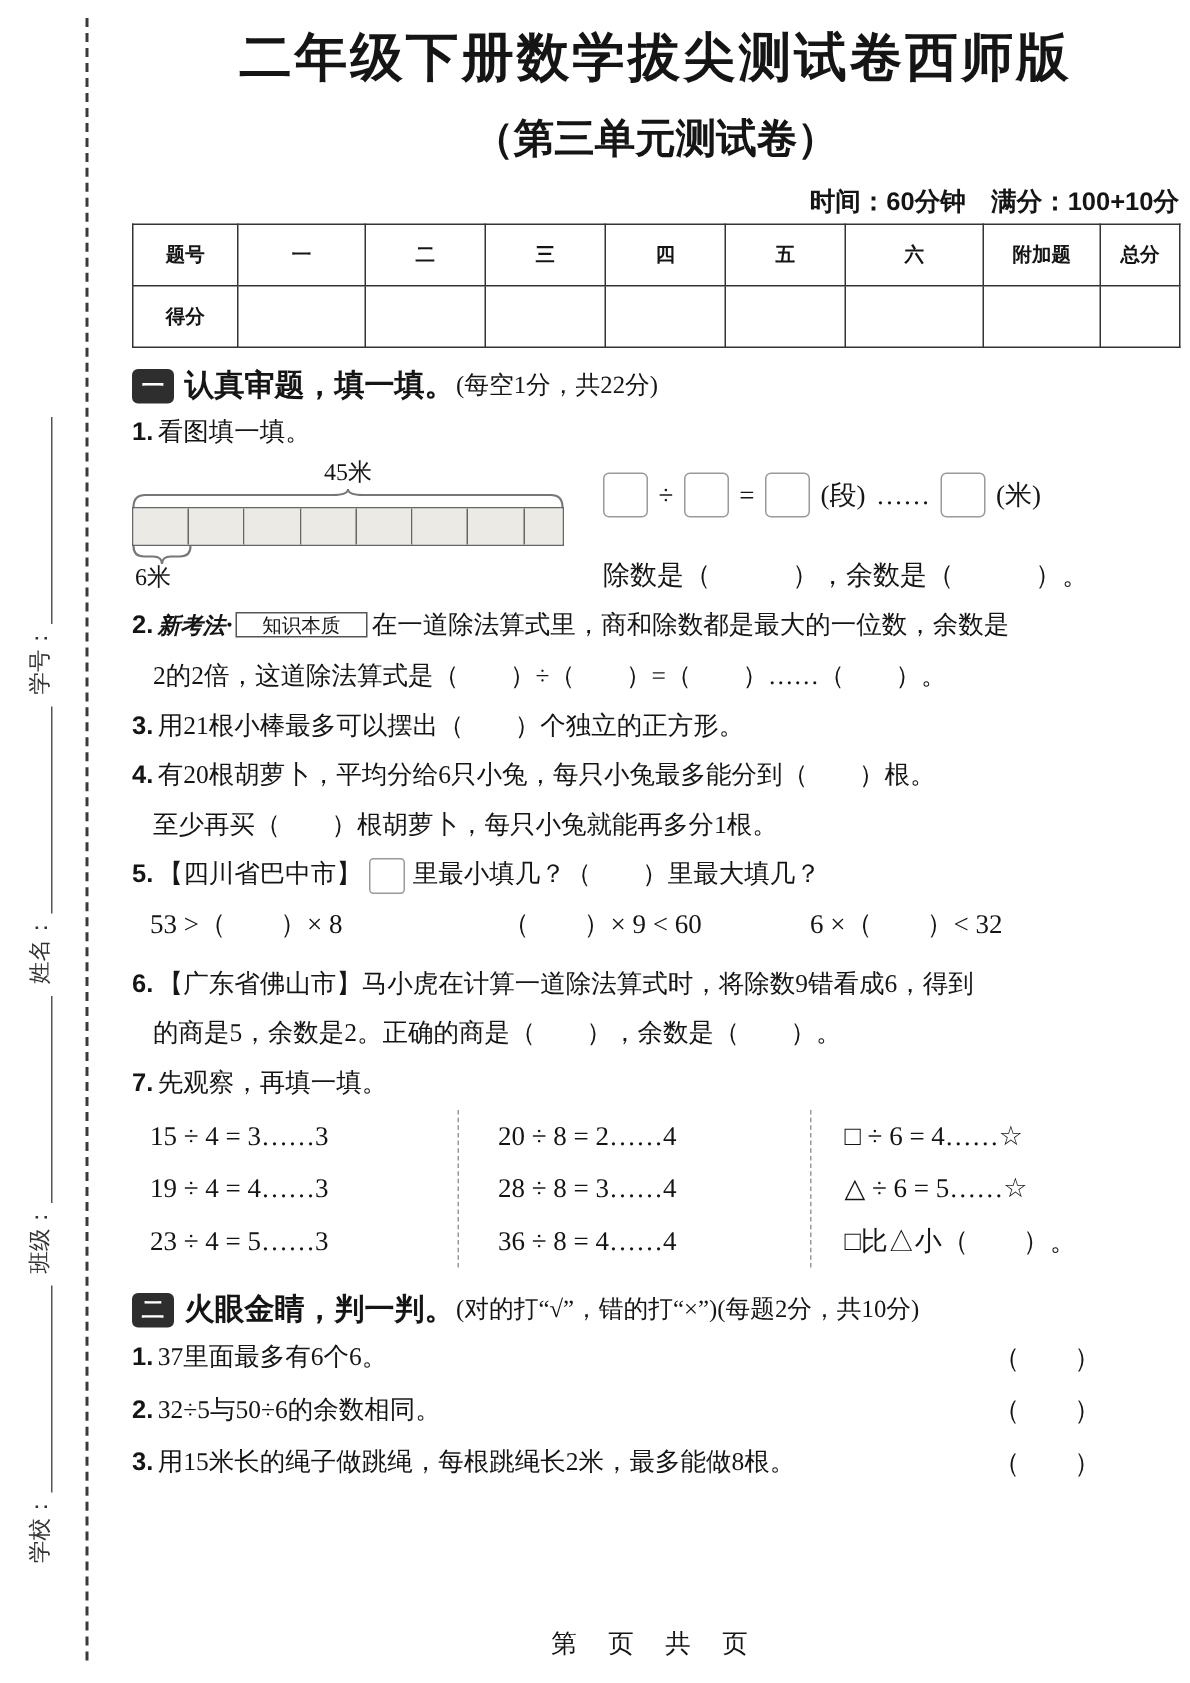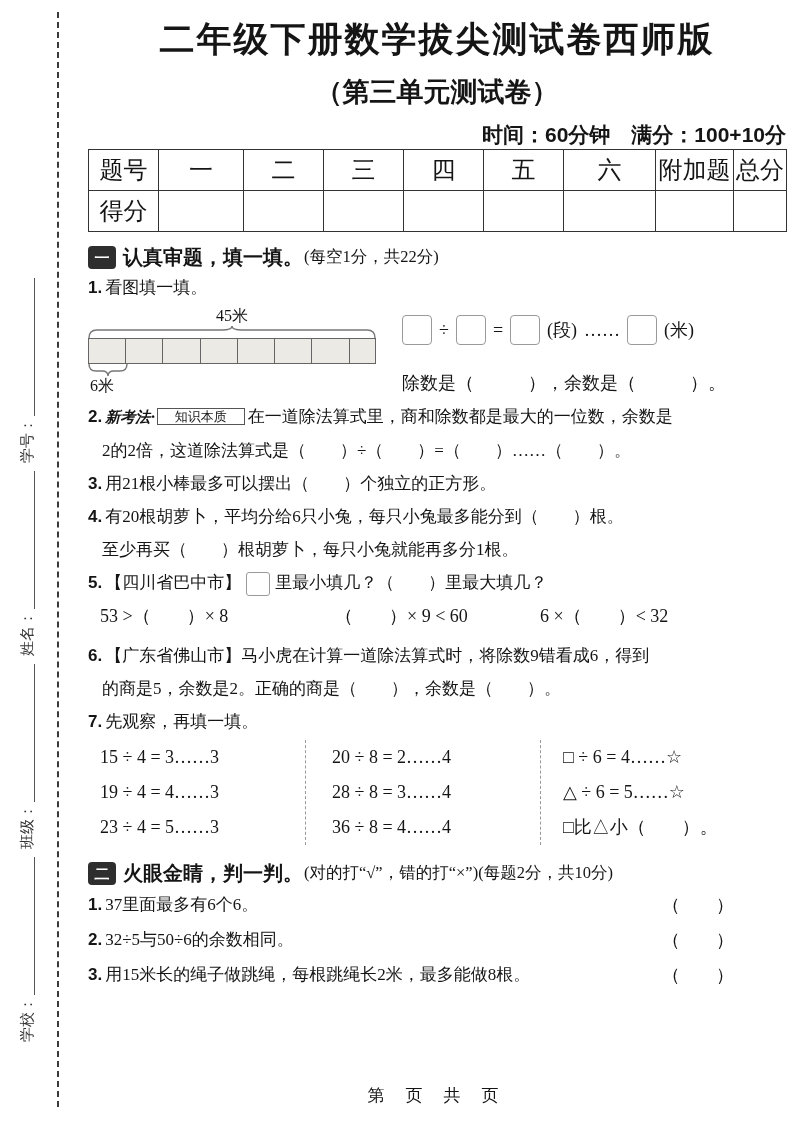--- a/index.html
+++ b/index.html
@@ -20,25 +20,25 @@
   .mlabel { white-space:nowrap; line-height:22px; }
   .mline { display:inline-block; width:138px; height:16px; border-bottom:1.5px solid #555; margin:0 8px 3px 2px; }
 
   .content { position:absolute; left:88px; top:16px; width:698px; }
 
   .title { text-align:center; font-family:"Liberation Sans", sans-serif;
     font-weight:bold; font-size:35px; letter-spacing:2px; line-height:46px; }
   .subtitle { text-align:center; font-family:"Liberation Sans", sans-serif;
     font-weight:bold; font-size:27px; margin-top:12px; line-height:36px; }
   .meta { text-align:right; font-family:"Liberation Sans", sans-serif;
-    font-weight:bold; font-size:21px; margin-top:14px; margin-bottom:3px; line-height:22px; }
+    font-weight:bold; font-size:17px; margin-top:14px; margin-bottom:3px; line-height:22px; }
 
   table.score { border-collapse:collapse; width:100%; table-layout:fixed; margin-top:2px; }
   table.score td { border:1.6px solid #333; height:41px; text-align:center;
-    font-family:"Liberation Sans", sans-serif; font-weight:normal; font-size:24px; }
+    font-family:"Liberation Sans", sans-serif; font-weight:bold; font-size:13px; }
 
   .sec { display:flex; align-items:center; margin-top:11px; line-height:28px; }
   .sec-badge { flex:0 0 auto; background:#2e2e2e; color:#fff; min-width:28px; height:23px;
     border-radius:4px; text-align:center; line-height:23px; font-size:15px; font-weight:bold;
     font-family:"Liberation Sans", sans-serif; margin-right:7px; padding:0 2px; }
   .sec-title { font-family:"Liberation Sans", sans-serif; font-weight:bold; font-size:20px; white-space:nowrap; }
   .sec-note { font-size:16.5px; margin-left:1px; white-space:nowrap;font-family:Liberation Serif, serif; }
 
   .q { font-size:17px; line-height:33px; }
   .qnum { font-family:"Liberation Sans", sans-serif; font-weight:bold; margin-right:3px; }

